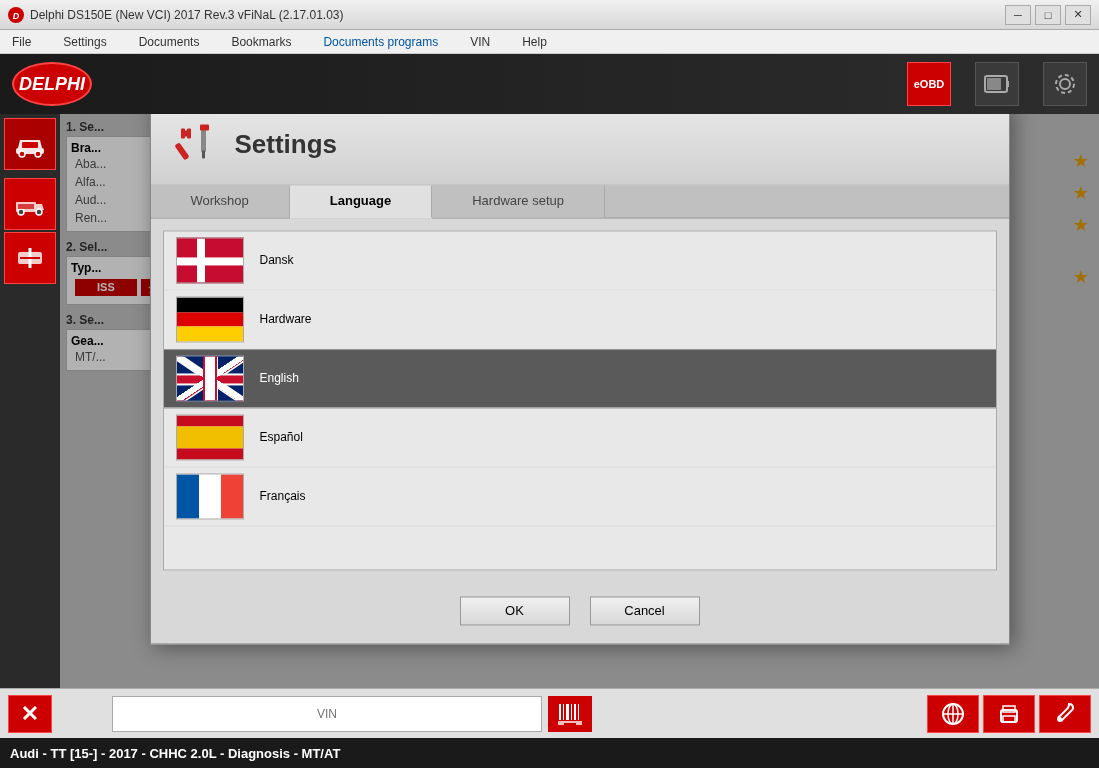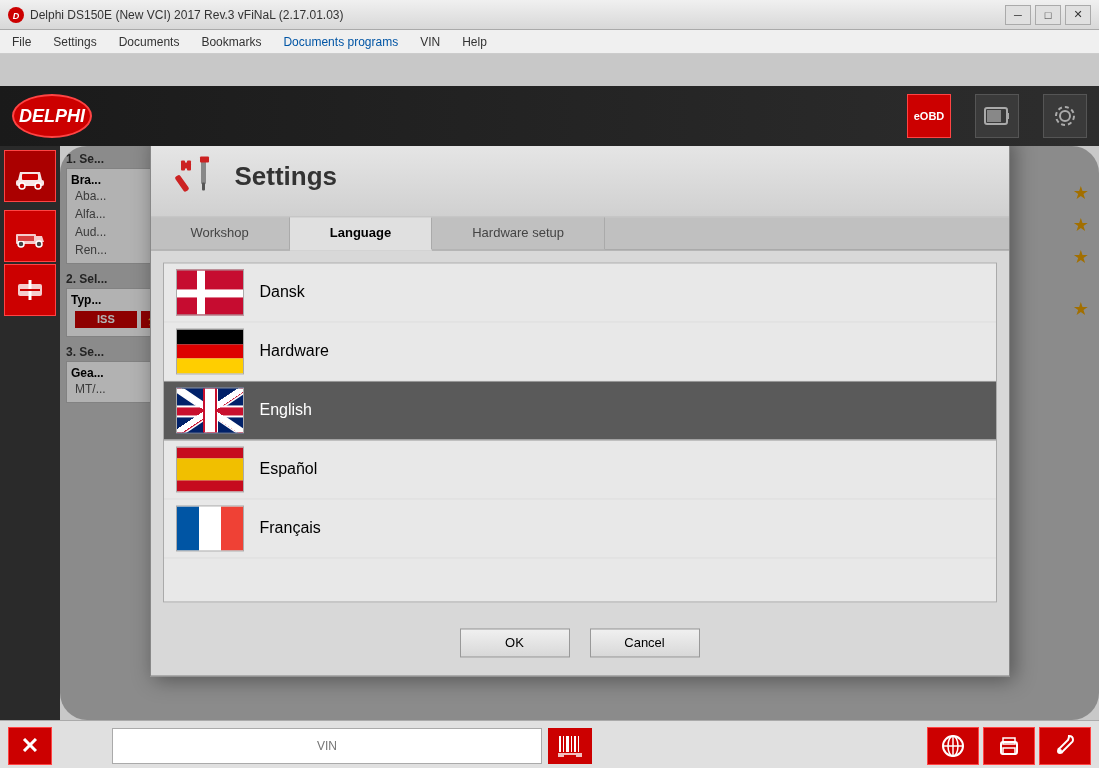--- a/index.html
+++ b/index.html
@@ -50,39 +50,38 @@
     }
 
     
     .menu-bar {
       height: 24px;
       background: #f0f0f0;
       display: flex;
       align-items: center;
       padding: 0 4px;
       border-bottom: 1px solid #ccc;
-      gap: 6px;
+      gap: 16px;
     }
     .menu-item {
       padding: 2px 8px;
       font-size: 12px;
       color: #333;
       cursor: pointer;
     }
     .menu-item.external { color: #0055a5; }
 
     
     .app-header {
       height: 60px;
       background: linear-gradient(to right, #1a1a1a, #2d2d2d);
       display: flex;
       align-items: center;
       justify-content: space-between;
       padding: 0 12px;
-      margin-top: 32px;
     }
     .delphi-logo {
       background: #cc0000;
       border-radius: 50%;
       width: 80px;
       height: 44px;
       display: flex;
       align-items: center;
       justify-content: center;
       color: white;
@@ -227,21 +226,21 @@
       color: white;
     }
     .flag {
       width: 68px;
       height: 46px;
       flex-shrink: 0;
       overflow: hidden;
       border: 1px solid #aaa;
     }
     .language-name {
-      font-size: 16px;
+      font-size: 12px;
     }
 
     
     .flag-dk {
       background: #c60c30;
       position: relative;
     }
     .flag-dk::before {
       content: '';
       position: absolute;
@@ -447,21 +446,20 @@
       width: 1099px;
       height: 768px;
       overflow: hidden;
       position: relative;
     }
 
     .content-inner {
       flex: 1;
       position: relative;
       overflow: hidden;
-      border-radius: 27px;
     }
   </style>
 </head>
 <body>
 
 <div class="app-wrapper">
 
   <div class="title-bar">
     <div class="title-bar-left">
 
@@ -742,14 +740,17 @@
       </div>
       <div class="vin-action-btn">
         <svg width="28" height="28" viewBox="0 0 28 28">
           <path d="M18 4 Q22 4 22 8 Q22 10 20 11 L12 19 Q11 21 9 21 Q7 21 7 19 Q7 17 9 16 L17 8 Q18 6 18 4Z" fill="none" stroke="white" stroke-width="2"></path>
           <circle cx="9" cy="19" r="2" fill="white"></circle>
         </svg>
       </div>
     </div>
   </div>
 
+  <div class="status-bar">
+    <span class="status-text">Audi - TT [15-] - 2017 - CHHC 2.0L - Diagnosis - MT/AT</span>
+  </div>
 
 </div>
 
 </body></html>

